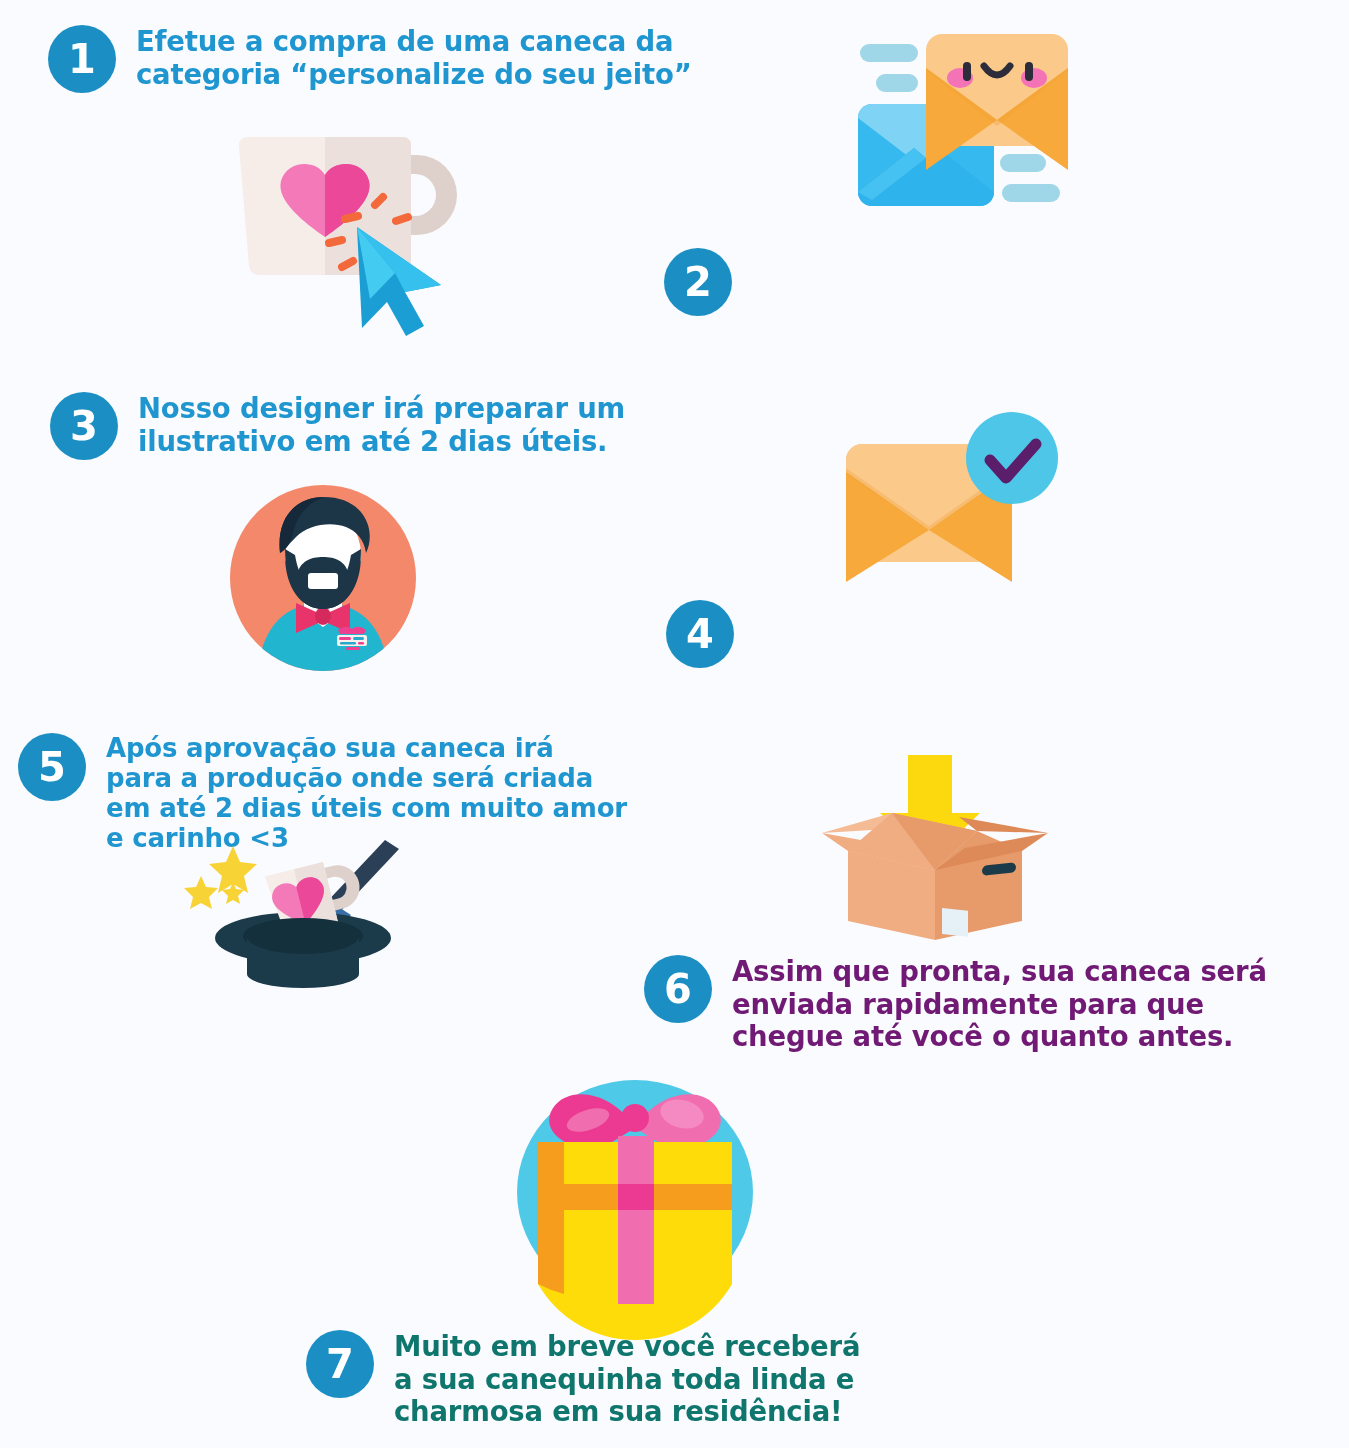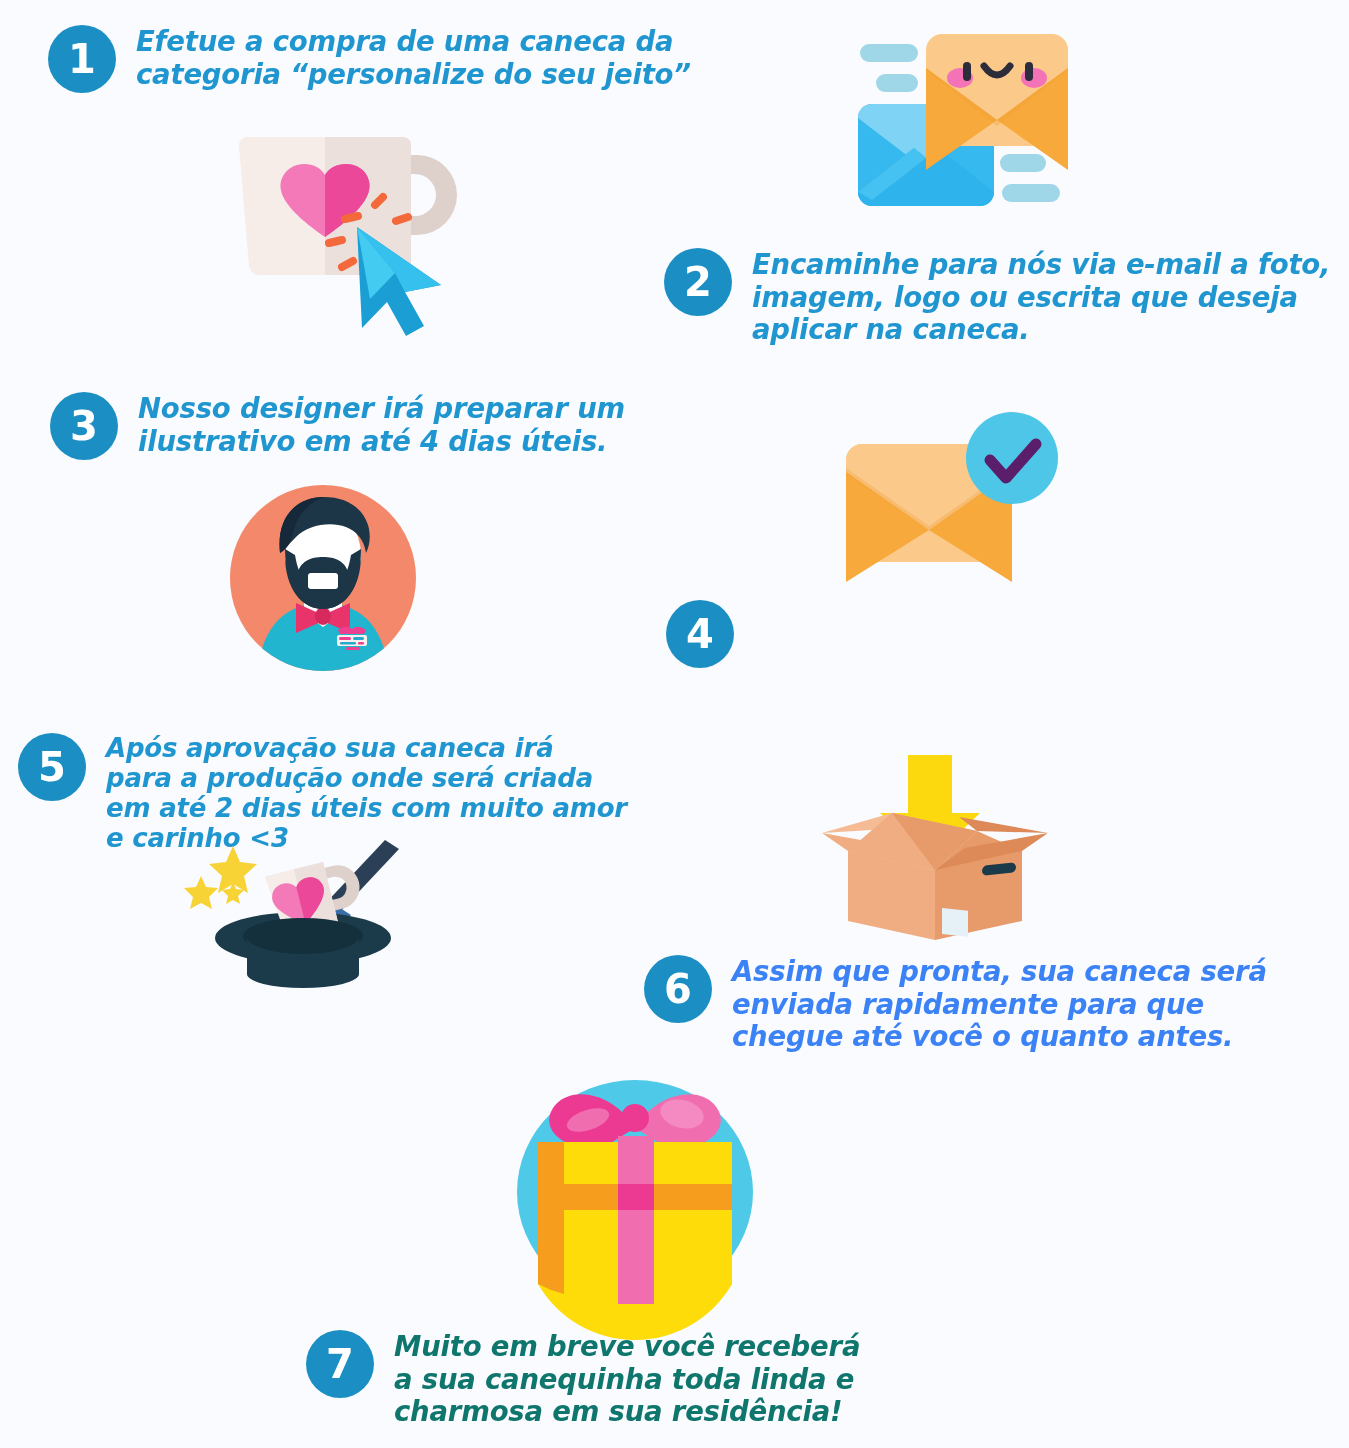--- a/index.html
+++ b/index.html
@@ -30,21 +30,20 @@
   }
   .step-text{
     margin-left:20px;
     color:#1f96d0;
     font-weight:bold;
     font-size:27.5px;
     line-height:1.19;
     letter-spacing:-0.2px;
     white-space:pre-line;
     font-family:"DejaVu Sans", sans-serif;
-    font-style:italic;
   }
 
   
   #step1{left:48px; top:25px;}
   #step2{left:664px; top:248px;}
   #step3{left:50px; top:392px;}
   #step4{left:666px; top:600px;}
   #step5{left:18px; top:733px;}
   #step6{left:644px; top:955px;}
   #step7{left:306px; top:1330px;}
@@ -108,23 +107,20 @@
       </g>
 
       <path d="M132 112 l84 58 l-36 7 l19 34 l-18 10 l-19 -34 l-25 26 z" fill="#1a9ed4"></path>
       <path d="M132 112 l84 58 l-36 7 l-10 -19 z" fill="#35c0ee"></path>
       <path d="M132 112 l38 46 l-25 26 z" fill="#44cbf2"></path>
     </svg>
   </div>
 
   <div class="step" id="step2">
     <div class="badge" style="background: rgb(27, 143, 196);">2</div>
-    <div class="step-text" style="color: rgb(31, 150, 208);">Encaminhe para nós via e-mail a foto,
-imagem, logo ou escrita que deseja
-aplicar na caneca.</div>
   </div>
 
   <div class="art" id="art-envelopes">
     <svg width="250" height="215" viewBox="0 0 250 215" aria-hidden="true">
 
       <g fill="#9fd6e8">
         <rect x="10" y="22" width="58" height="18" rx="9"></rect>
         <rect x="26" y="52" width="42" height="18" rx="9"></rect>
         <rect x="150" y="132" width="46" height="18" rx="9"></rect>
         <rect x="152" y="162" width="58" height="18" rx="9"></rect>
@@ -150,21 +146,21 @@
         <rect x="175" y="40" width="8" height="19" rx="4" fill="#2c2c3a"></rect>
         <path d="M135 45 q12 16 24 0 q-12 10 -24 0 z" fill="#2c2c3a"></path>
         <path d="M134 44 q13 18 26 0" fill="none" stroke="#2c2c3a" stroke-width="7" stroke-linecap="round" stroke-linejoin="round"></path>
       </g>
     </svg>
   </div>
 
   <div class="step" id="step3">
     <div class="badge" style="background: rgb(27, 143, 196);">3</div>
     <div class="step-text" style="color: rgb(31, 150, 208);">Nosso designer irá preparar um
-ilustrativo em até 4 dias úteis.</div>
+ilustrativo em até 2 dias úteis.</div>
   </div>
 
   <div class="art" id="art-avatar">
     <svg width="190" height="190" viewBox="0 0 190 190" aria-hidden="true">
       <defs>
         <clipPath id="avclip">
             <circle cx="95" cy="95" r="93"></circle>
           </clipPath>
       </defs>
       <circle cx="95" cy="95" r="93" fill="#f4886a"></circle>
@@ -259,21 +255,21 @@
       </g>
 
       <ellipse cx="118" cy="96" rx="60" ry="18" fill="#14303c"></ellipse>
 
       <path d="M62 96 v38 a56 14 0 0 0 112 0 v-38 a56 18 0 0 1 -112 0 z" fill="#1b3b4a"></path>
     </svg>
   </div>
 
   <div class="step" id="step6">
     <div class="badge" style="background: rgb(27, 143, 196);">6</div>
-    <div class="step-text" style="color: #3b82f6;">Assim que pronta, sua caneca será
+    <div class="step-text" style="color: #701a75;">Assim que pronta, sua caneca será
 enviada rapidamente para que
 chegue até você o quanto antes.</div>
   </div>
 
   <div class="art" id="art-box">
     <svg width="270" height="185" viewBox="0 0 270 185" aria-hidden="true">
 
       <path d="M108 0 h44 v58 h28 l-50 48 l-50 -48 h28 z" fill="#fbd90e"></path>
 
       <path d="M48 96 v70 l87 19 v-70 z" fill="#f0ad82"></path>

